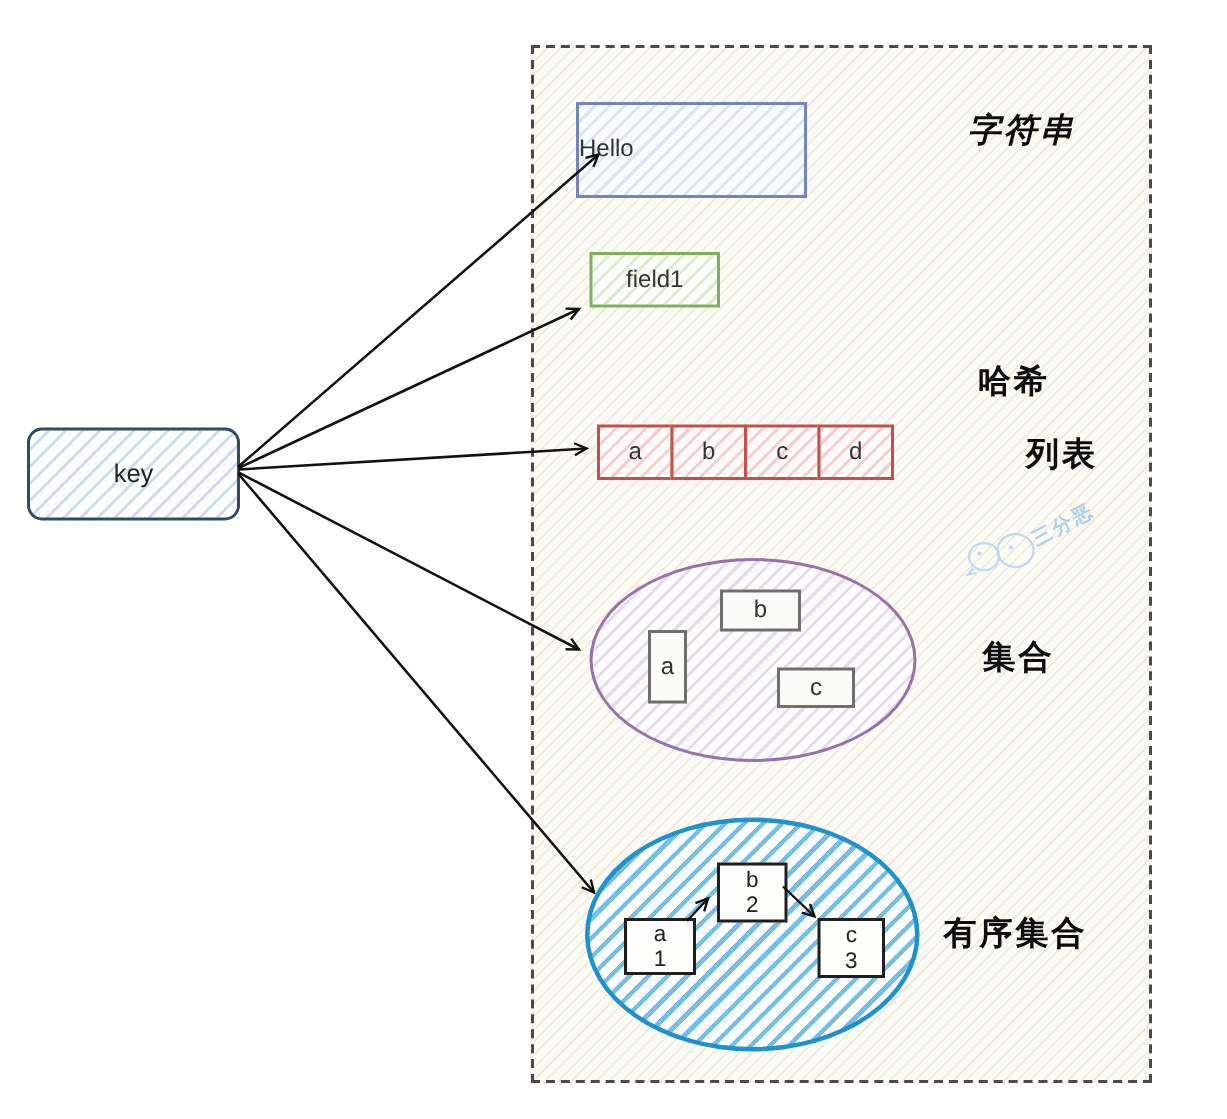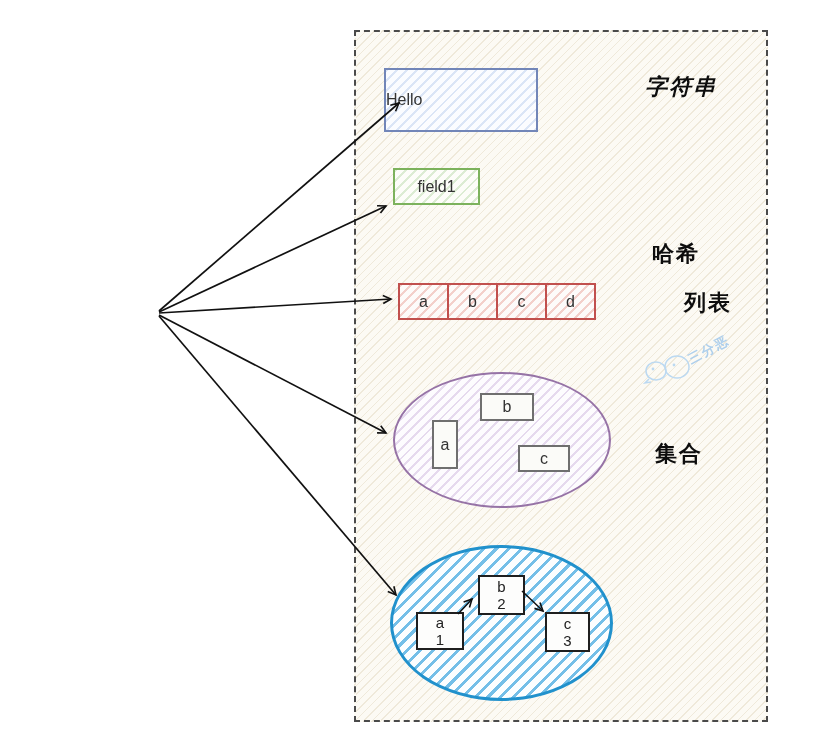--- a/index.html
+++ b/index.html
@@ -90,36 +90,39 @@
   .zset-item-b{left:85px;top:27px;width:43px;height:36px;}
   .zset-item-c{left:152px;top:64px;width:41px;height:36px;}
   
   .type-label{
     position:absolute;font-family:"Liberation Serif","DejaVu Serif",serif;
     font-weight:bold;font-size:22px;color:#0d0d0d;letter-spacing:2px;white-space:nowrap;
   }
   .label-string{left:645px;top:72px;font-style:italic;}
   .label-hash{left:652px;top:195px;margin-top:44px;}
   .label-list{left:684px;top:288px;}
-  .label-set{left:655px;top:423px;margin-top:16px;}
+  .label-set{left:655px;top:423px;}
   .label-zset{left:629px;top:607px;}
   
   .overlay{position:absolute;left:0;top:0;width:818px;height:746px;pointer-events:none;}
   .wm-text{
     font-family:"Liberation Serif","DejaVu Serif",serif;font-weight:bold;
     font-size:13px;fill:#aecfec;letter-spacing:2px;
   }
 </style>
 </head>
 <body>
 
 <div class="canvas">
 
   <div class="dashed-area"></div>
 
+  <div class="key-box">
+    <span>key</span>
+  </div>
 
   <div class="hello-box">
     <span class="node-text">Hello</span>
   </div>
   <div class="type-label label-string">字符串</div>
 
   <div class="hash-table">
     <div class="hash-cell hash-field node-text">field1</div>
   </div>
   <div class="type-label label-hash">哈希</div>
@@ -146,20 +149,21 @@
     </div>
     <div class="zset-item zset-item-b">
       <span>b</span>
       <span>2</span>
     </div>
     <div class="zset-item zset-item-c">
       <span>c</span>
       <span>3</span>
     </div>
   </div>
+  <div class="type-label label-zset">有序集合</div>
 
   <svg class="overlay" viewBox="0 0 818 746">
     <defs>
       <marker id="arrowOpen" markerWidth="14" markerHeight="14" refX="9" refY="5" orient="auto" markerUnits="userSpaceOnUse">
         <path d="M1,1 L9,5 L1,9" fill="none" stroke="#111111" stroke-width="1.6"></path>
       </marker>
     </defs>
     <g stroke="#111111" stroke-width="1.7" fill="none">
       <line x1="159" y1="311" x2="399" y2="103" marker-end="url(#arrowOpen)"></line>
       <line x1="159" y1="312" x2="386" y2="206" marker-end="url(#arrowOpen)"></line>

